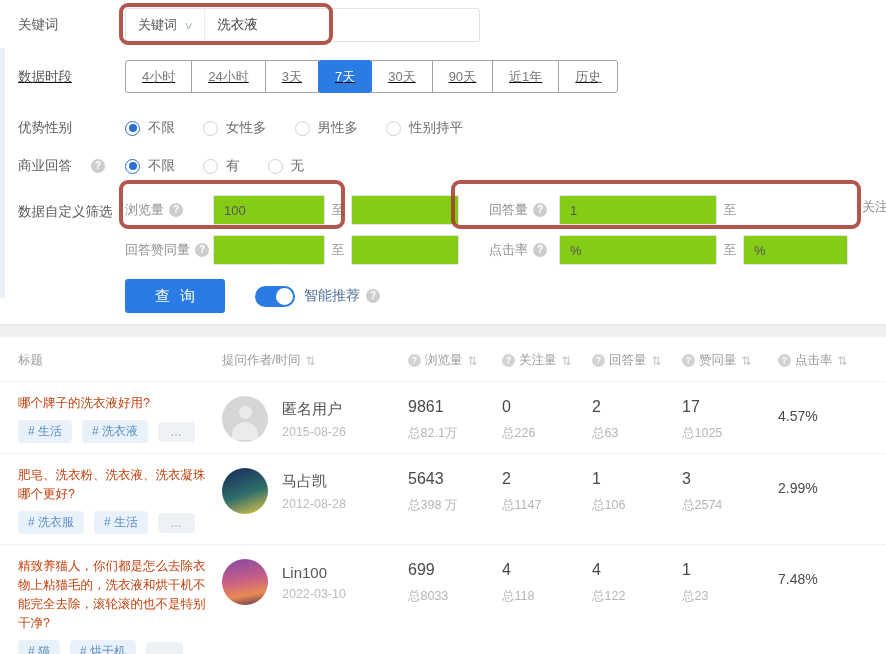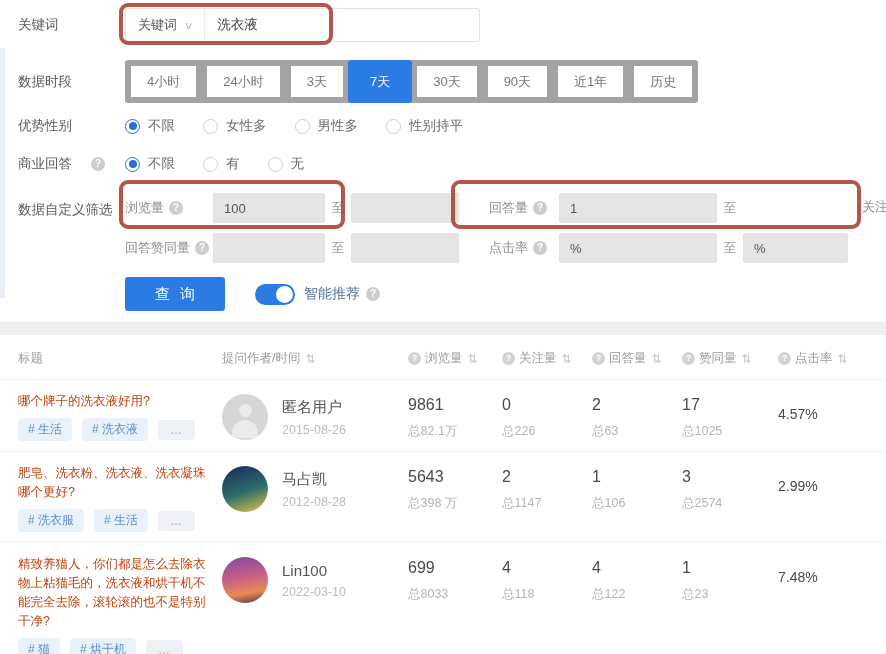--- a/index.html
+++ b/index.html
@@ -16,45 +16,45 @@
   .flabel { width:107px; flex:0 0 107px; font-size:13.5px; color:#5a5a5a; }
   .flabel-wrap { display:flex; align-items:center; gap:19px; width:107px; flex:0 0 107px; }
   .flabel-wrap .flabel { width:auto; flex:0 0 auto; }
 
   .kw-wrap { display:flex; align-items:stretch; border:1px solid #e2e2e2; border-radius:3px; width:355px; height:34px; background:#fff; }
   .kw-select { display:flex; align-items:center; gap:8px; padding:0 12px; border-right:1px solid #ececec; font-size:13px; color:#555; cursor:pointer; }
   .kw-caret { color:#b9c2cc; font-size:10px; transform:scaleX(1.4); }
   .kw-input { border:none; outline:none; flex:1; font-size:13.5px; color:#444; padding:0 12px; background:transparent; }
 
   .row-kw { margin-bottom:18px; }
-  .row-period { margin-bottom:14px; }
+  .row-period { margin-bottom:26px;text-decoration:underline; }
   .row-gender { margin-bottom:20px; }
   .row-comm { margin-bottom:20px; }
 
   .btn-group { display:flex; }
   .pbtn { padding:7px 16px; font-size:13px; color:#777; background:#fff;
-          border:6px solid #a3a3a3; margin-left:-1px; cursor:pointer; line-height:17px; }
+          border:1px solid #a3a3a3; margin-left:-1px; cursor:pointer; line-height:17px; }
   .pbtn:first-child { border-radius:3px 0 0 3px; margin-left:0; }
   .pbtn:last-child { border-radius:0 3px 3px 0; }
   .pbtn.active { background:#2b7be4; border-color:#2b7be4; color:#fff; border-radius:3px; position:relative; z-index:1; }
 
   .radio { display:inline-flex; align-items:center; margin-right:28px; font-size:13.5px; color:#6b6b6b; cursor:pointer; }
   .rdot { width:15px; height:15px; border-radius:50%; border:1px solid #ccd0d6; background:#fff; margin-right:8px; position:relative; }
   .radio.checked .rdot { border:1.5px solid #2a6fd4; }
   .radio.checked .rdot::after { content:""; position:absolute; left:50%; top:50%; transform:translate(-50%,-50%);
       width:8px; height:8px; border-radius:50%; background:#2a6fd4; }
 
   .qicon { width:14px; height:14px; flex:0 0 14px; border-radius:50%; background:#cdcdcd; color:#fff;
            font-size:10px; line-height:14px; text-align:center; display:inline-block; font-weight:bold; }
 
   .custom-rows { display:flex; flex-direction:column; gap:10px; }
   .crow { display:grid; grid-template-columns:88px 112px 26px 108px 30px 70px 158px 26px 105px; align-items:center; }
   .clabel { display:flex; align-items:center; gap:5px; font-size:13px; color:#8f8f8f; }
   .cinput { height:30px; border:1px solid #e3e3e3; border-radius:2px; font-size:13px; color:#555;
-            padding:0 10px; width:100%; outline:none; background:#e5e5e5; }
+            padding:0 10px; width:100%; outline:none; background:#84cc16; }
   .to { text-align:center; color:#9a9a9a; font-size:13px; }
 
   .row-query { margin-top:14px; display:flex; align-items:center; }
   .query-btn { margin-left:107px; width:100px; height:34px; background:#2b7be4; color:#fff; border:none;
                border-radius:3px; font-size:15px; letter-spacing:10px; text-indent:10px; cursor:pointer;
                font-family:"Liberation Sans",sans-serif; }
   .toggle { width:40px; height:21px; border-radius:11px; background:#2b7be4; position:relative;
             margin:0 9px 0 30px; cursor:pointer; flex:0 0 40px; }
   .toggle::after { content:""; position:absolute; right:2px; top:2px; width:17px; height:17px;
                    border-radius:50%; background:#fff; }

